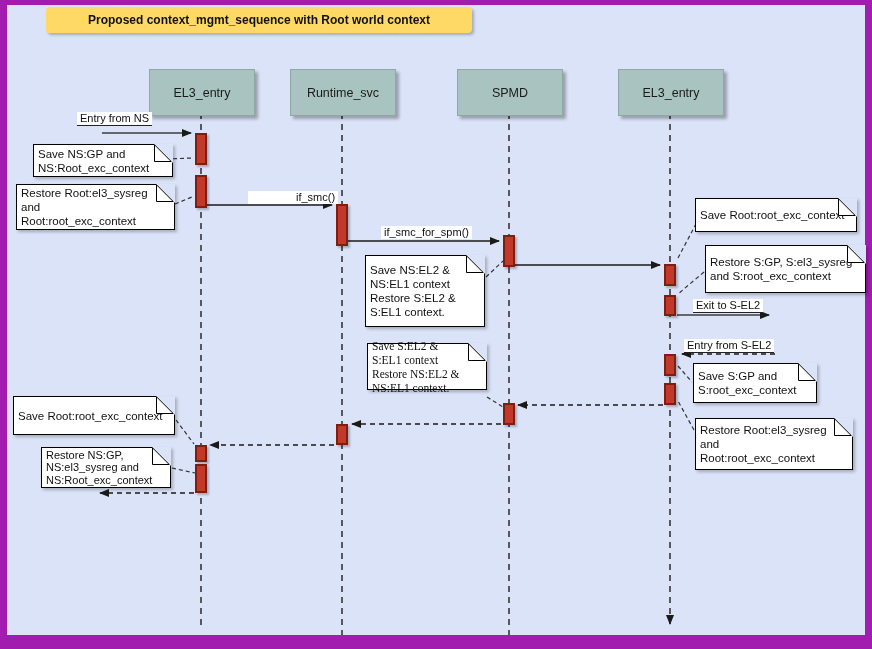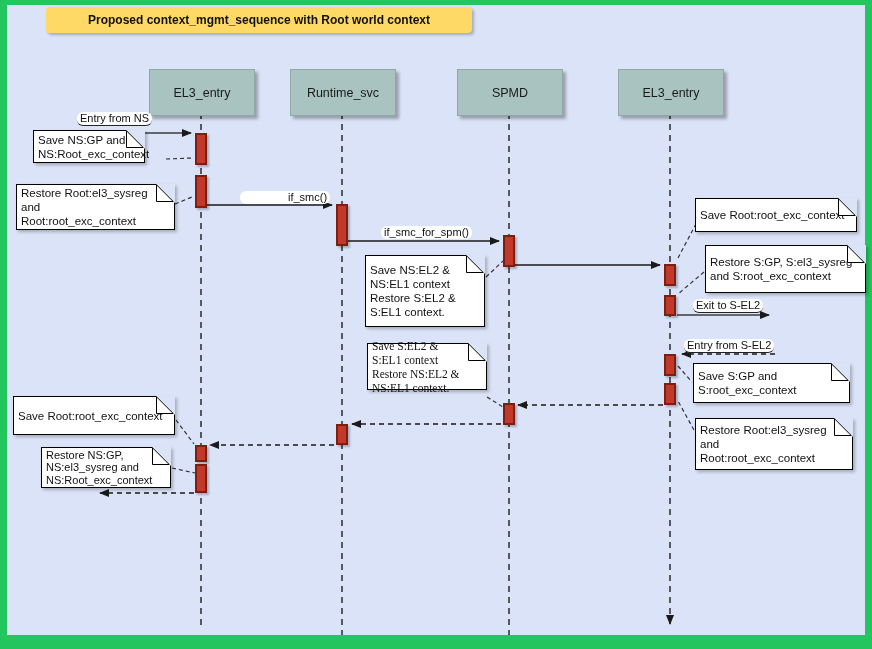--- a/index.html
+++ b/index.html
@@ -1,16 +1,16 @@
 <!DOCTYPE html>
 <html><head>
 <meta charset="utf-8">
 <style>
   html,body{margin:0;padding:0;background:#222;}
-  .stage{position:relative;width:872px;height:649px;background:#22c55e;overflow:hidden;
+  .stage{position:relative;width:872px;height:649px;background:#a21caf;overflow:hidden;
          font-family:"Liberation Sans", sans-serif;}
   .canvas{position:absolute;left:7px;top:5px;width:858px;height:630px;background:#dbe3f8;}
   .overlay{position:absolute;left:0;top:0;width:872px;height:649px;pointer-events:none;}
 
   .title{position:absolute;left:46px;top:7px;width:426px;height:26px;background:#ffd966;
          border-radius:4px;display:flex;align-items:center;justify-content:center;
          font-size:12px;font-weight:bold;color:#111;box-shadow:2px 2px 3px rgba(0,0,0,0.25);}
 
   .actor{position:absolute;top:45px;width:104px;height:45px;background:#a9c4c0;
          border:1px solid #8fa8a5;display:flex;align-items:center;justify-content:center;
@@ -19,21 +19,21 @@
   .bar{position:absolute;width:12px;background:#c0392b;border:2px solid #7f1d10;
        box-sizing:border-box;box-shadow:2px 2px 2px rgba(0,0,0,0.25);}
 
   .note{position:absolute;background:#ffffff;border:1px solid #000;box-sizing:border-box;
         font-size:11.5px;line-height:14px;color:#111;padding:2px 4px;
         display:flex;flex-direction:column;justify-content:center;
         white-space:pre-line;box-shadow:2px 2px 3px rgba(0,0,0,0.25);}
   .fold{position:absolute;top:-1px;right:-1px;width:19px;height:19px;}
 
   .msg-label{position:absolute;background:#fff;font-size:11px;line-height:12px;
-             color:#111;padding:0 3px 1px 3px;white-space:nowrap;border-radius:6px;}
+             color:#111;padding:0 3px 1px 3px;white-space:nowrap;}
   .underlined{border-bottom:1px solid #222;}
 </style>
 </head>
 <body>
 
 <div class="stage">
   <div class="canvas"></div>
 
   <svg class="overlay" viewBox="0 0 872 649">
     <defs>
@@ -85,26 +85,26 @@
   <div class="bar" style="left:336px;top:204px;height:42px;"></div>
   <div class="bar" style="left:336px;top:424px;height:21px;"></div>
   <div class="bar" style="left:503px;top:235px;height:32px;"></div>
   <div class="bar" style="left:503px;top:403px;height:22px;"></div>
   <div class="bar" style="left:664px;top:264px;height:22px;"></div>
   <div class="bar" style="left:664px;top:295px;height:21px;"></div>
   <div class="bar" style="left:664px;top:354px;height:22px;"></div>
   <div class="bar" style="left:664px;top:383px;height:22px;"></div>
 
   <div class="msg-label underlined" style="left:77px;top:112px;">Entry from NS</div>
-  <div class="msg-label" style="left:240px;top:191px;padding-left:48px;">if_smc()</div>
+  <div class="msg-label" style="left:248px;top:191px;padding-left:48px;">if_smc()</div>
   <div class="msg-label" style="left:381px;top:226px;text-align:right;">if_smc_for_spm()</div>
   <div class="msg-label underlined" style="left:693px;top:299px;">Exit to S-EL2</div>
   <div class="msg-label underlined" style="left:684px;top:339px;">Entry from S-EL2</div>
 
-  <div class="note" style="left:33px;top:130px;width:112px;height:33px;"><span>Save NS:GP and
+  <div class="note" style="left:33px;top:144px;width:140px;height:33px;"><span>Save NS:GP and
 NS:Root_exc_context</span>
     <svg class="fold" viewBox="0 0 19 19">
         <path d="M0 0 H19 V19 Z" fill="#dbe3f8"></path>
         <path d="M0.5 0.8 L17.2 17.5 L0.5 17.5 Z" fill="#fff" stroke="#000"></path>
       </svg></div>
   <div class="note" style="left:16px;top:184px;width:159px;height:46px;"><span>Restore Root:el3_sysreg
 and
 Root:root_exc_context</span>
     <svg class="fold" viewBox="0 0 19 19">
         <path d="M0 0 H19 V19 Z" fill="#dbe3f8"></path>
@@ -122,21 +122,21 @@
     <svg class="fold" viewBox="0 0 19 19">
         <path d="M0 0 H19 V19 Z" fill="#dbe3f8"></path>
         <path d="M0.5 0.8 L17.2 17.5 L0.5 17.5 Z" fill="#fff" stroke="#000"></path>
       </svg></div>
   <div class="note" style="left:705px;top:245px;width:161px;height:48px;"><span>Restore S:GP, S:el3_sysreg
 and S:root_exc_context</span>
     <svg class="fold" viewBox="0 0 19 19">
         <path d="M0 0 H19 V19 Z" fill="#dbe3f8"></path>
         <path d="M0.5 0.8 L17.2 17.5 L0.5 17.5 Z" fill="#fff" stroke="#000"></path>
       </svg></div>
-  <div class="note" style="left:693px;top:363px;width:157px;height:40px;"><span>Save S:GP and
+  <div class="note" style="left:693px;top:363px;width:124px;height:40px;"><span>Save S:GP and
 S:root_exc_context</span>
     <svg class="fold" viewBox="0 0 19 19">
         <path d="M0 0 H19 V19 Z" fill="#dbe3f8"></path>
         <path d="M0.5 0.8 L17.2 17.5 L0.5 17.5 Z" fill="#fff" stroke="#000"></path>
       </svg></div>
   <div class="note" style="left:695px;top:418px;width:158px;height:52px;"><span>Restore Root:el3_sysreg
 and
 Root:root_exc_context</span>
     <svg class="fold" viewBox="0 0 19 19">
         <path d="M0 0 H19 V19 Z" fill="#dbe3f8"></path>

